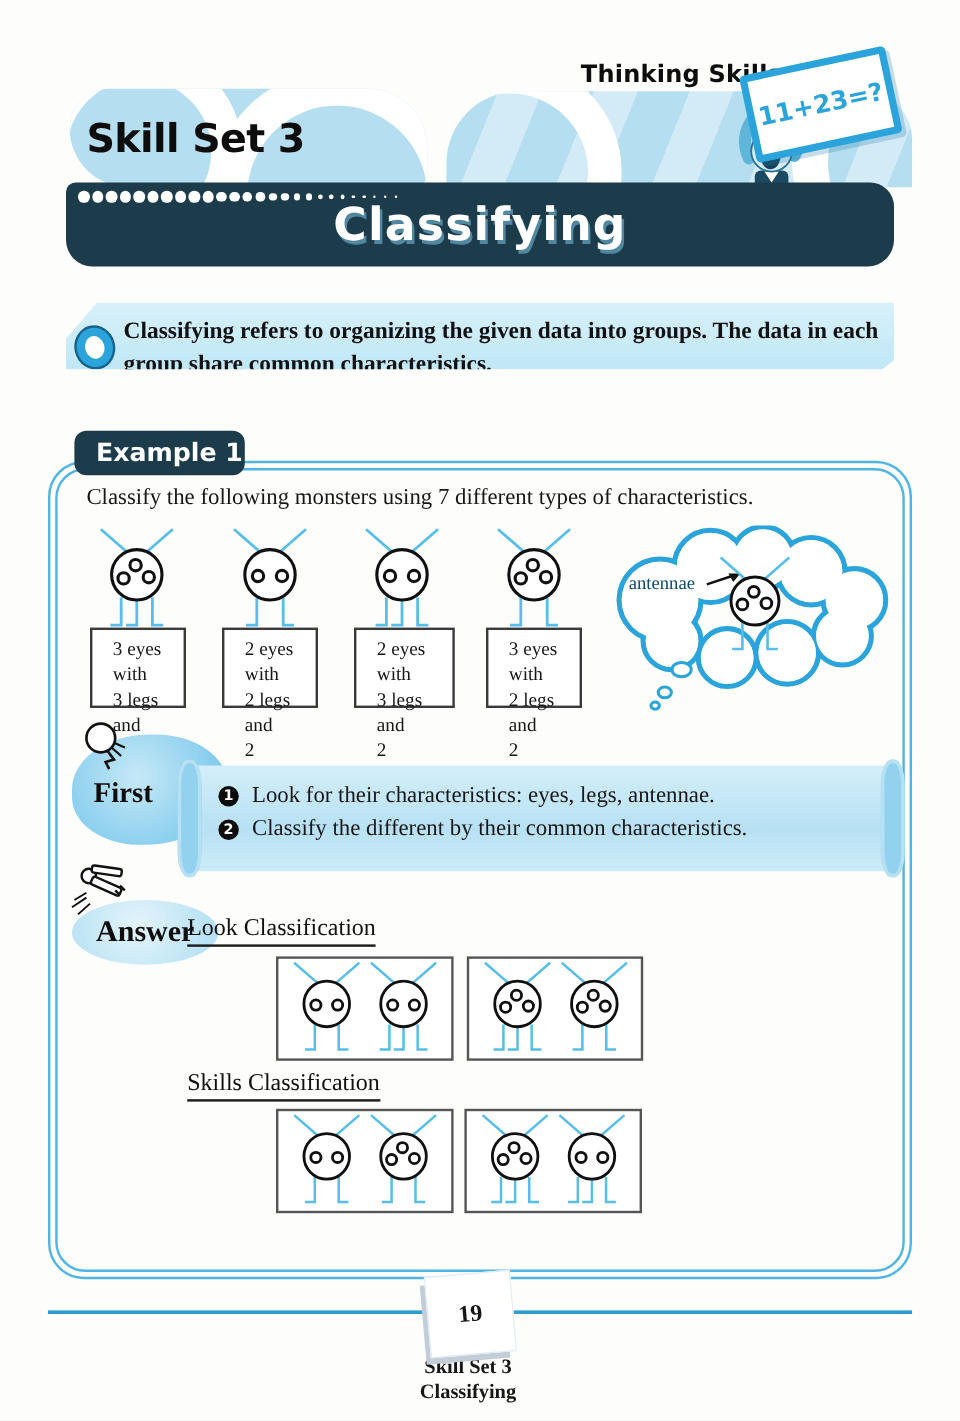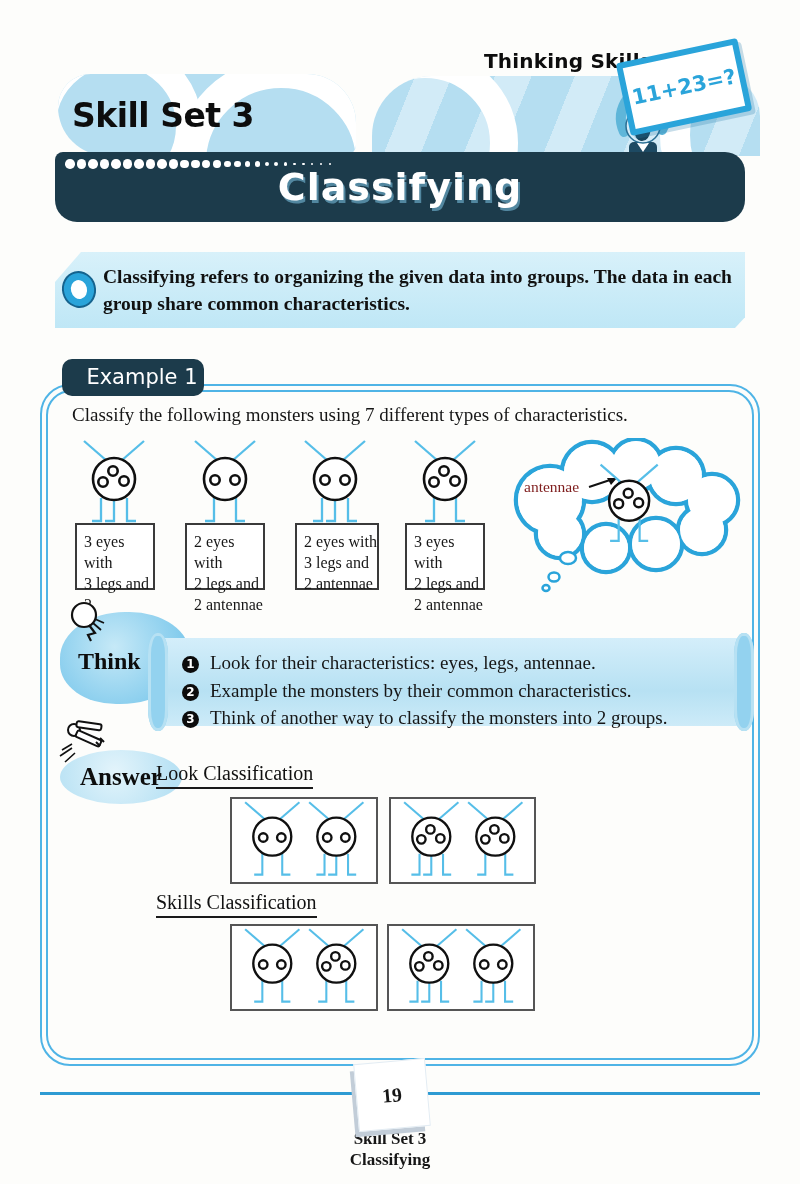--- a/index.html
+++ b/index.html
@@ -31,44 +31,44 @@
 
   .banner{left:55px;top:152px;width:690px;height:70px;background:#1c3b4b;
       border-radius:8px 20px 22px 22px;z-index:4;}
   .banner-dots{position:absolute;left:10px;top:6px;height:12px;display:flex;align-items:center;}
   .banner-dots span{display:inline-block;background:#ffffff;border-radius:50%;}
   .banner-title{position:absolute;left:0;right:0;top:13px;text-align:center;
       font-family:"DejaVu Sans",sans-serif;font-weight:800;font-size:38px;color:#ffffff;
       letter-spacing:1px;text-shadow:2px 3px 0 rgba(127,198,232,.55);}
 
   
-  .definition{left:55px;top:252px;width:690px;height:76px;
+  .definition{left:55px;top:252px;width:690px;height:56px;
       background:linear-gradient(180deg,#d8f1fa,#bfe7f6);
       clip-path:polygon(26px 0,100% 0,100% 86%,calc(100% - 10px) 100%,0 100%,0 30px);}
   .ring-icon{position:absolute;left:9px;top:21px;width:16px;height:19px;border:7px solid #2aa4da;
       border-radius:50%;background:#fff;box-shadow:0 0 0 2px #15638e;transform:rotate(-14deg);}
   .definition p{margin:0;position:absolute;left:48px;top:11px;width:632px;
       font-weight:bold;font-size:19.5px;line-height:1.4;color:#111;}
 
   
   .example-label{left:62px;top:359px;width:142px;height:37px;background:#1c3b4b;border-radius:10px;
-      z-index:5;color:#fff;font-family:"DejaVu Sans",sans-serif;font-weight:400;font-size:21px;
-      line-height:37px;padding-left:18px;box-sizing:border-box;text-align:center;}
+      z-index:5;color:#fff;font-family:"DejaVu Sans",sans-serif;font-weight:700;font-size:21px;
+      line-height:37px;padding-left:18px;box-sizing:border-box;}
   .example-box{left:40px;top:384px;width:716px;height:678px;border:2px solid #4fb4e6;border-radius:30px;}
   .example-box .inner{position:absolute;inset:4px;border:2px solid #4fb4e6;border-radius:25px;}
 
   .prompt{left:30px;top:18px;width:650px;font-size:19px;}
 
   .monster-art{position:absolute;}
   .monster-label{position:absolute;border:2px solid #3a3a3a;background:#fff;box-sizing:border-box;
-      font-size:16px;line-height:1.32;padding:6px 0 0 7px;}
+      font-size:16px;line-height:1.32;padding:6px 0 0 17px;}
 
   
   .cloud{left:462px;top:52px;width:252px;height:166px;}
-  .cloud-label{position:absolute;left:20px;top:40px;font-size:15.5px;color:#7f1d1d;}
+  .cloud-label{position:absolute;left:20px;top:40px;font-size:15.5px;color:#0c4a6e;}
   .cloud-arrow{position:absolute;left:84px;top:38px;}
 
   
   .think-blob{left:18px;top:226px;width:130px;height:92px;border-radius:58% 54% 62% 50%;
       background:radial-gradient(circle at 42% 38%,#c6e9f7,#7ec9ec 78%);}
   .bulb-icon{position:absolute;left:24px;top:214px;z-index:3;}
   .think-title{position:absolute;left:18px;top:36px;font-weight:bold;font-size:24px;color:#0d0d0d;}
   .scroll{left:110px;top:252px;width:598px;height:88px;
       background:linear-gradient(180deg,#d4eefa,#b7e1f3 60%,#cdebf8);border-radius:6px;}
   .scroll:before,.scroll:after{content:"";position:absolute;top:-5px;bottom:-5px;width:20px;
@@ -283,27 +283,26 @@
             <circle cx="66.66666666666666" cy="45.714285714285715" r="4.476190476190476" fill="#fff" stroke="#101010" stroke-width="2.4761904761904763"></circle>
           </svg></div>
     </div>
 
     <svg class="bulb-icon" width="46" height="50" viewBox="0 0 46 50">
       <circle cx="18" cy="15" r="12" fill="#fff" stroke="#111" stroke-width="2.2"></circle>
       <path d="M23 25 l6 8 l-7 2 l3 6" fill="none" stroke="#111" stroke-width="2.2"></path>
       <path d="M27 23 l8 7 M29 19 l9 4" stroke="#111" stroke-width="1.8"></path>
     </svg>
     <div class="abs think-blob">
-      <span class="think-title">Think</span>
+      <span class="think-title">First</span>
     </div>
     <div class="abs scroll">
       <ol class="think-list">
         <li><span class="num-bullet">1</span><span>Look for their characteristics: eyes, legs, antennae.</span></li>
-        <li><span class="num-bullet">2</span><span>Example the monsters by their common characteristics.</span></li>
-        <li><span class="num-bullet">3</span><span>Think of another way to classify the monsters into 2 groups.</span></li>
+        <li><span class="num-bullet">2</span><span>Classify the different by their common characteristics.</span></li>
       </ol>
     </div>
 
     <svg class="keys-icon" width="58" height="50" viewBox="0 0 58 50">
       <g stroke="#111" stroke-width="2" fill="#fff">
         <circle cx="16" cy="12" r="6"></circle>
         <rect x="20" y="12" width="26" height="7" rx="2" transform="rotate(24 20 12)"></rect>
         <rect x="19" y="3" width="25" height="6" rx="2" transform="rotate(8 19 3)"></rect>
         <path d="M38 24 l4 4 M42 20 l4 4"></path>
       </g>

